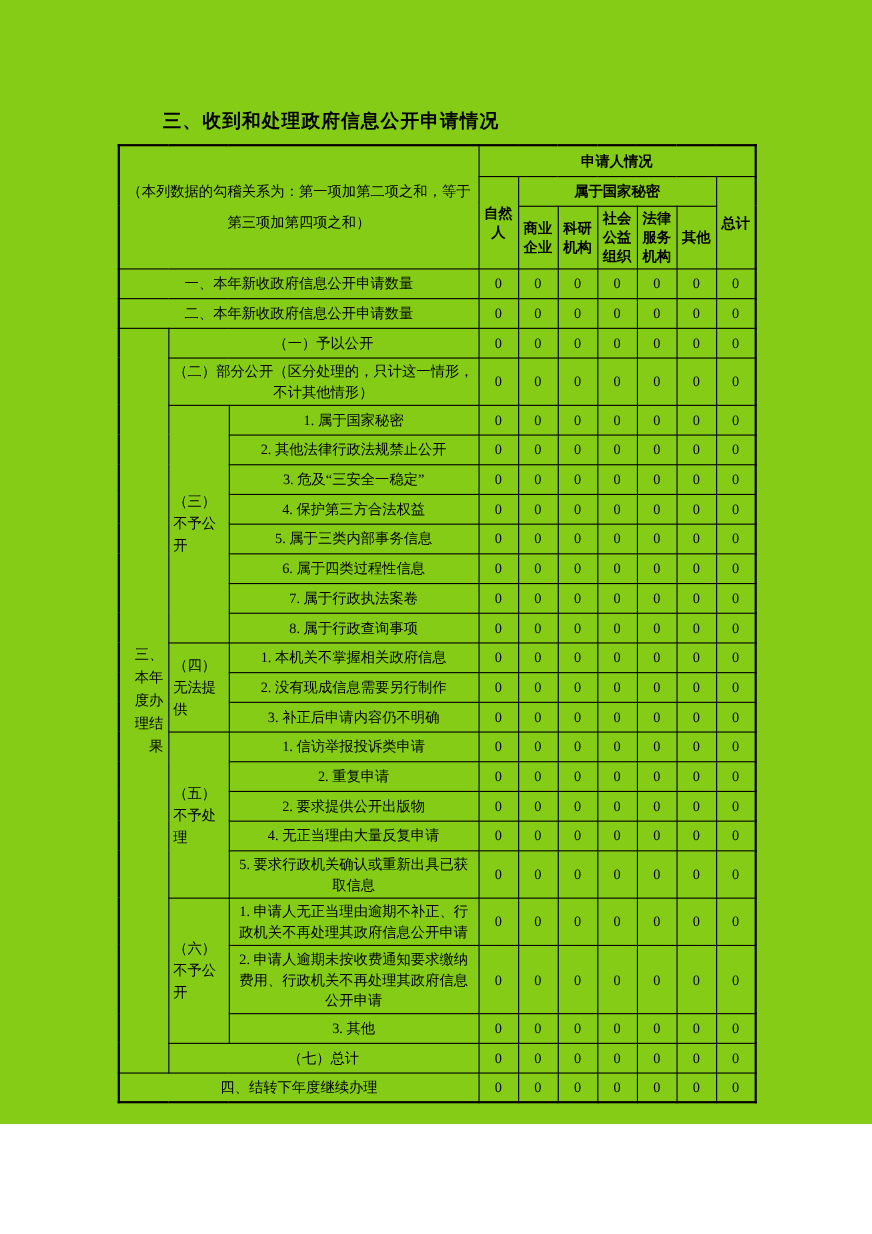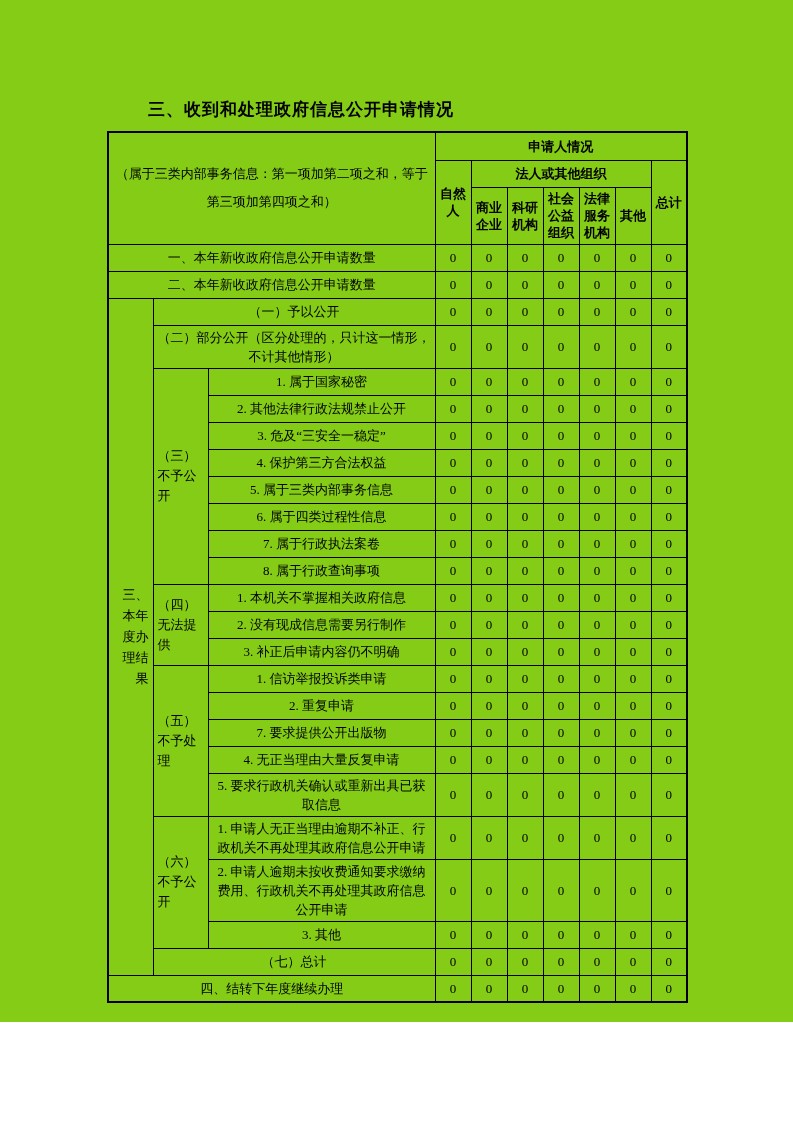--- a/index.html
+++ b/index.html
@@ -105,26 +105,26 @@
         <col style="width:36px">
         <col style="width:36px">
       <col style="width:36px">
         <col style="width:36px">
         <col style="width:36px">
       <col style="width:36px">
     </colgroup>
 
     <tbody>
         <tr class="hr1">
-      <td class="note" colspan="3" rowspan="3">（属于三类内部事务信息：第一项加第二项之和，等于第三项加第四项之和）</td>
+      <td class="note" colspan="3" rowspan="3">（本列数据的勾稽关系为：第一项加第二项之和，等于第三项加第四项之和）</td>
       <td class="colhead" colspan="7">申请人情况</td>
     </tr>
     <tr class="hr2">
       <td class="colhead np" rowspan="2">自然人</td>
-      <td class="colhead" colspan="5">法人或其他组织</td>
+      <td class="colhead" colspan="5">属于国家秘密</td>
       <td class="colhead" rowspan="2">总计</td>
     </tr>
     <tr class="hr3">
       <td class="colhead">商业企业</td>
       <td class="colhead">科研机构</td>
       <td class="colhead">社会公益组织</td>
       <td class="colhead">法律服务机构</td>
       <td class="colhead">其他</td>
     </tr>
 
@@ -300,21 +300,21 @@
           <td class="rowlabel">2. 重复申请</td>
           <td class="val">0</td>
           <td class="val">0</td>
           <td class="val">0</td>
           <td class="val">0</td>
           <td class="val">0</td>
           <td class="val">0</td>
           <td class="val">0</td>
         </tr>
     <tr>
-          <td class="rowlabel">7. 要求提供公开出版物</td>
+          <td class="rowlabel">2. 要求提供公开出版物</td>
           <td class="val">0</td>
           <td class="val">0</td>
           <td class="val">0</td>
           <td class="val">0</td>
           <td class="val">0</td>
           <td class="val">0</td>
           <td class="val">0</td>
         </tr>
     <tr>
           <td class="rowlabel">4. 无正当理由大量反复申请</td>

